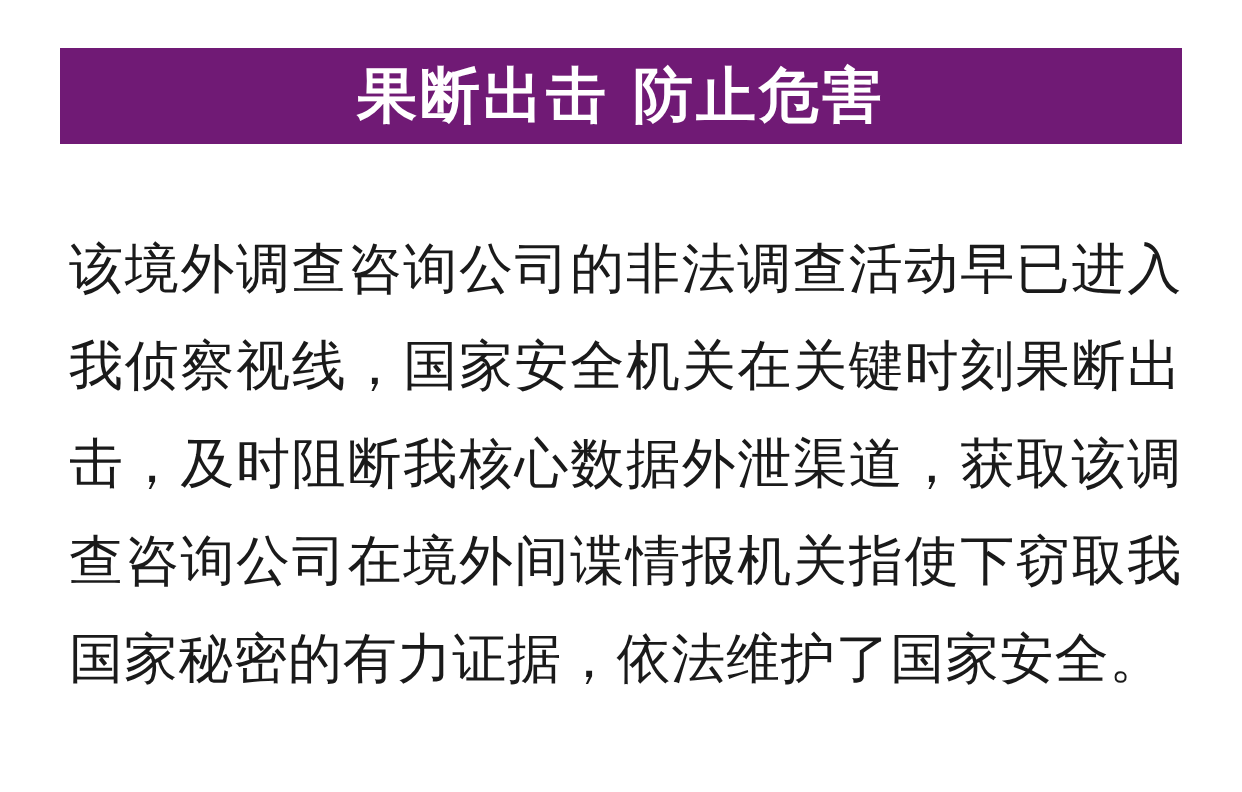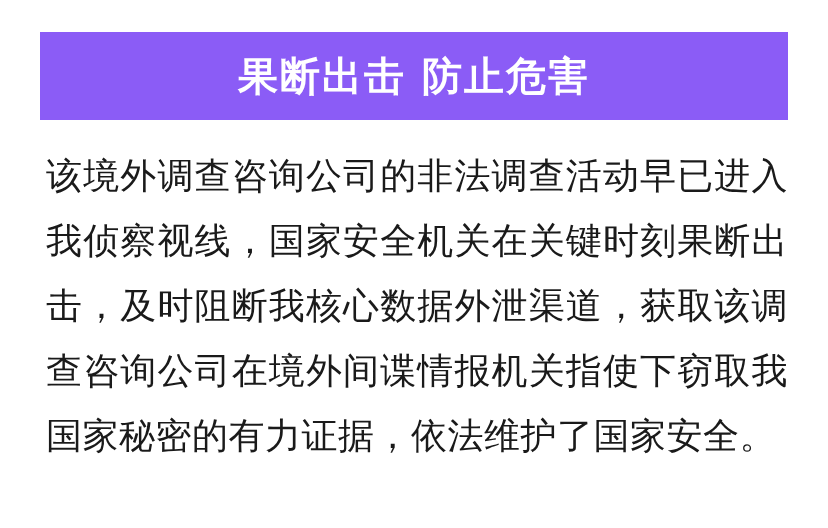--- a/index.html
+++ b/index.html
@@ -18,22 +18,22 @@
     width: 828px;
     height: 528px;
     background: #ffffff;
     box-sizing: border-box;
   }
   .headline-bar {
     position: absolute;
     left: 40px;
     top: 32px;
     width: 748px;
-    height: 88px;
-    background: #8b5cf6;
+    height: 64px;
+    background: #701a75;
     display: flex;
     align-items: center;
     justify-content: center;
     box-sizing: border-box;
   }
   .headline-text {
     color: #ffffff;
     font-size: 40px;
     font-weight: bold;
     letter-spacing: 2px;
@@ -48,21 +48,21 @@
     width: 742px;
     box-sizing: border-box;
   }
   .body-text {
     color: #1a1a1a;
     font-size: 36px;
     line-height: 65px;
     letter-spacing: 0.5px;
     text-align: justify;
     text-justify: inter-character;
-    font-family: Liberation Mono, monospace;
+    font-family: Liberation Sans, sans-serif;
     margin: 0;
     white-space: pre-wrap;
   }
 </style>
 </head>
 <body>
 
 <div class="page">
 
   <div class="headline-bar">

